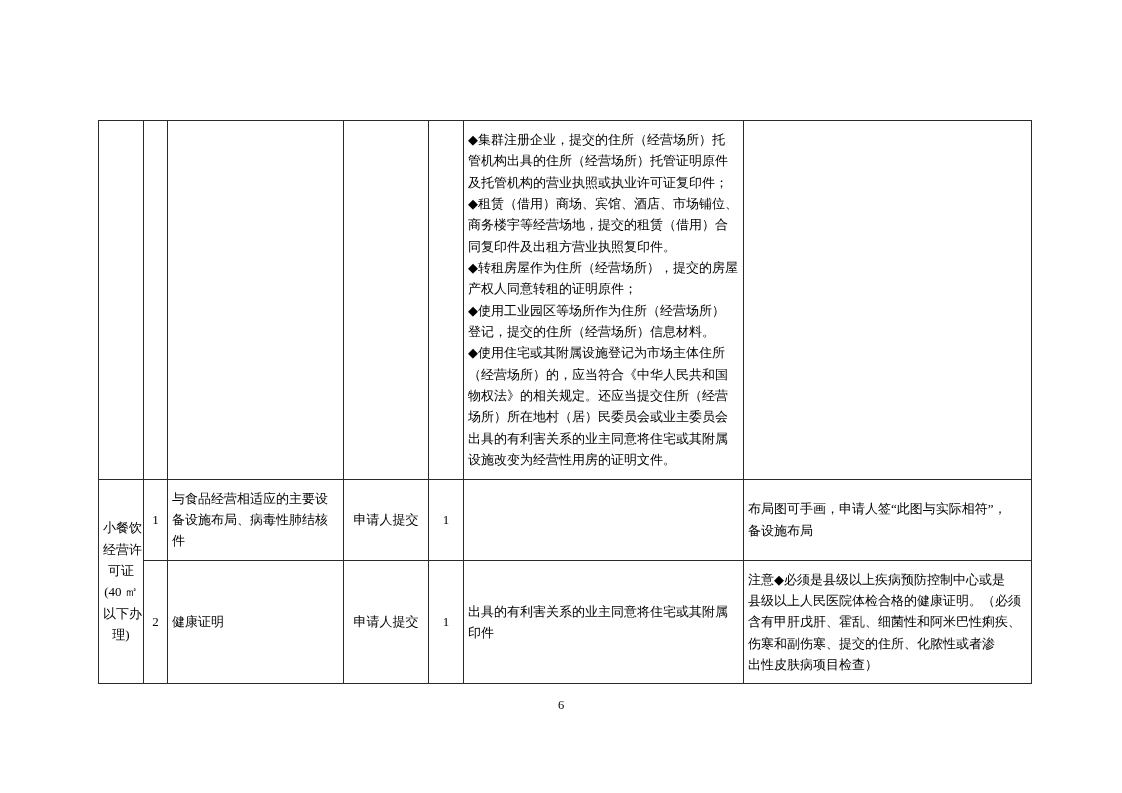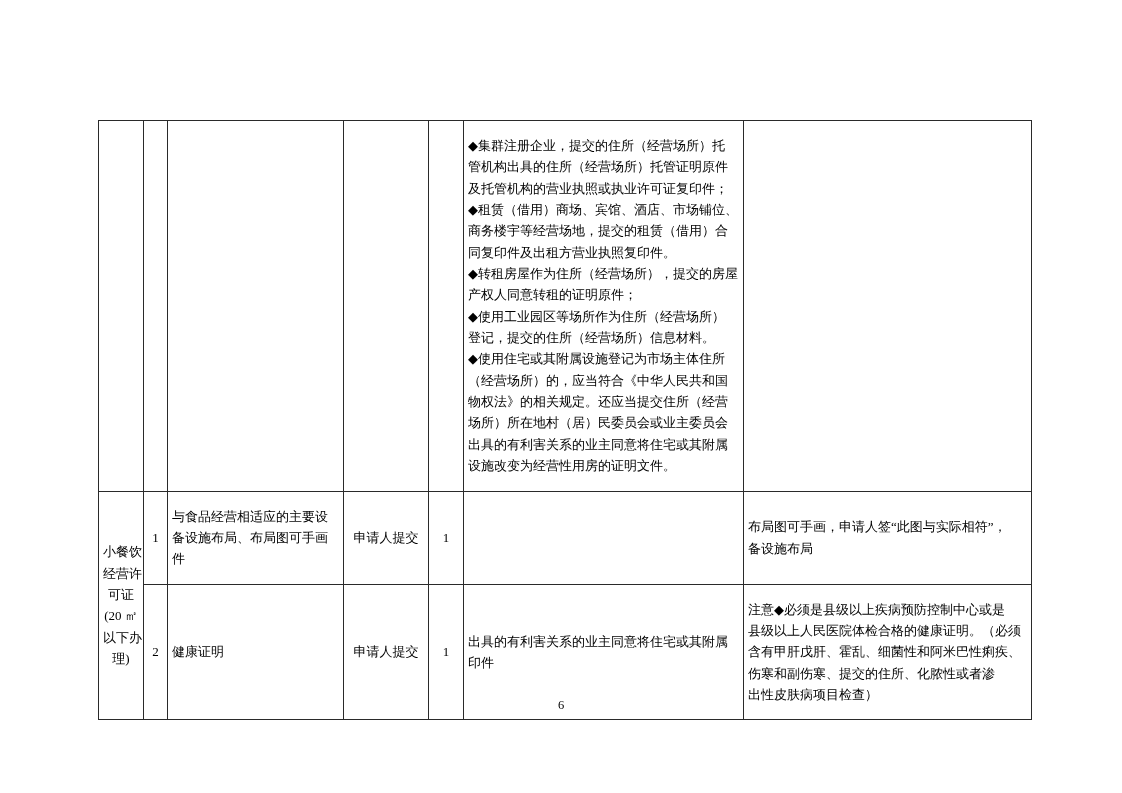--- a/index.html
+++ b/index.html
@@ -19,21 +19,21 @@
   table.doc-table {
     position: absolute;
     left: 98px;
     top: 120px;
     border-collapse: collapse;
     table-layout: fixed;
     width: 933px;
   }
   table.doc-table td {
     border: 1px solid #2a2a2a;
-    padding: 14px 4px;
+    padding: 8px 4px;
     font-size: 13px;
     line-height: 21.35px;
     vertical-align: middle;
     overflow: hidden;
     word-break: keep-all;
   }
   td.pre   { white-space: pre; }
   td.top   { vertical-align: top; }
   td.mid   { vertical-align: middle; }
   td.ctr   { text-align: center; }
@@ -94,26 +94,26 @@
 场所）所在地村（居）民委员会或业主委员会
 出具的有利害关系的业主同意将住宅或其附属
 设施改变为经营性用房的证明文件。</td>
       <td></td>
     </tr>
 
     <tr style="height:63px">
       <td rowspan="2" class="cat mid">小餐饮
 经营许
 可证
-(20 ㎡
+(40 ㎡
 以下办
 理)</td>
       <td class="ctr mid num">1</td>
       <td class="pre top">与食品经营相适应的主要设
-备设施布局、布局图可手画
+备设施布局、病毒性肺结核
 件</td>
       <td class="ctr mid">申请人提交</td>
       <td class="ctr mid num">1</td>
       <td class="pre mid"></td>
       <td class="pre mid">布局图可手画，申请人签“此图与实际相符”，
 备设施布局</td>
     </tr>
 
     <tr style="height:108px">
       <td class="ctr mid num">2</td>

